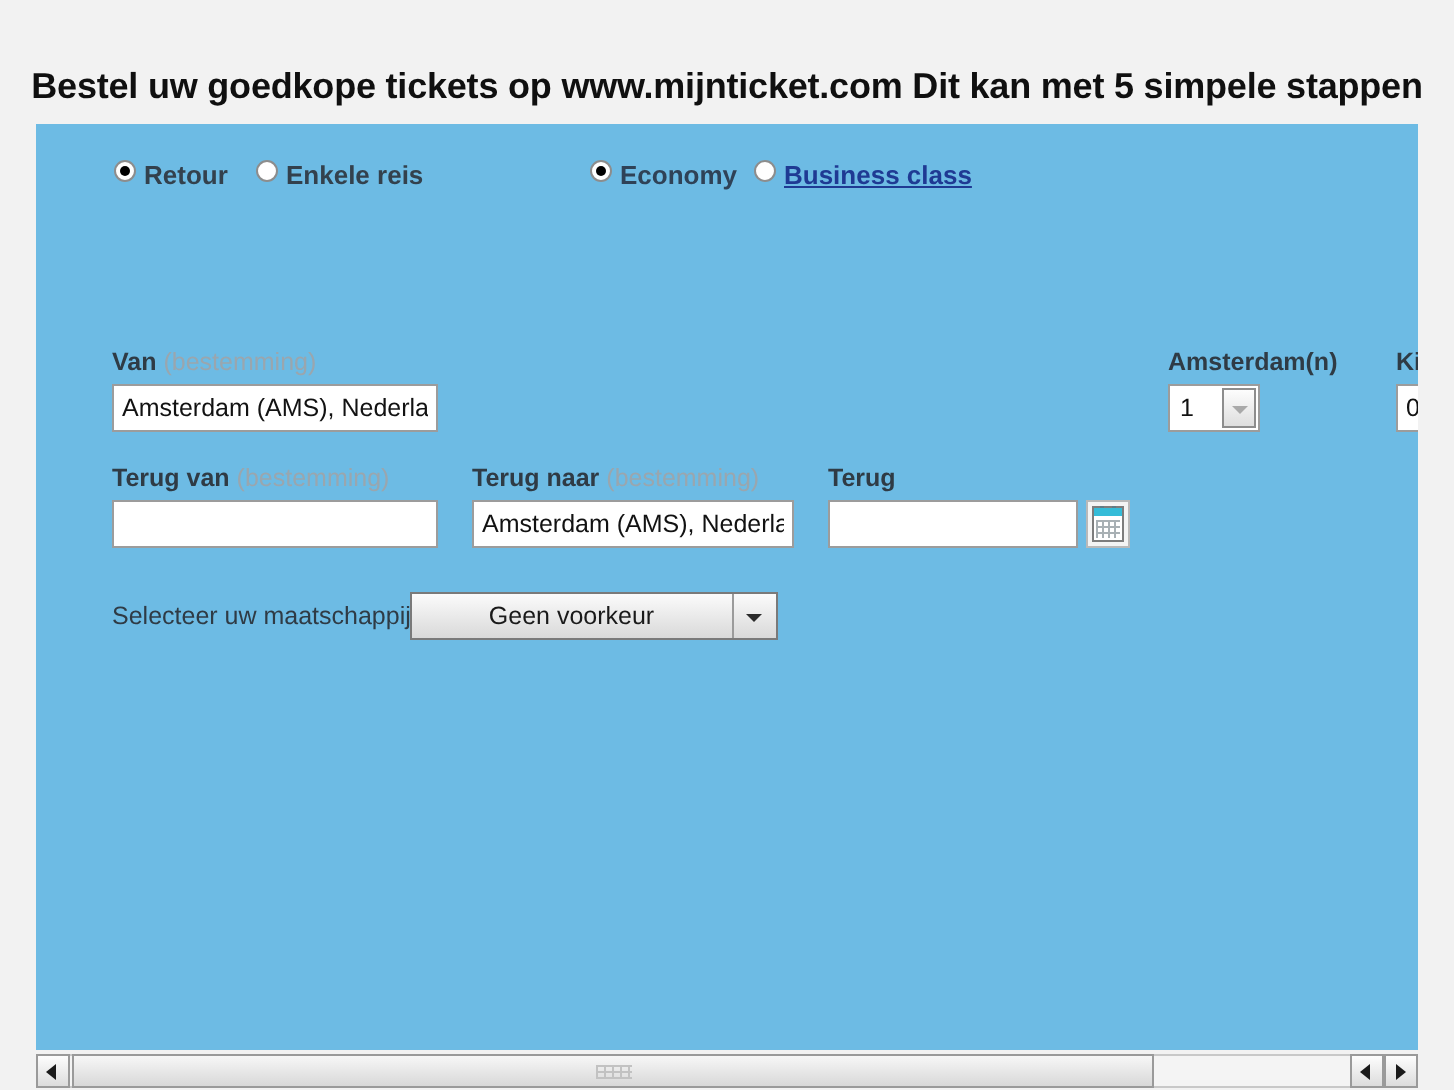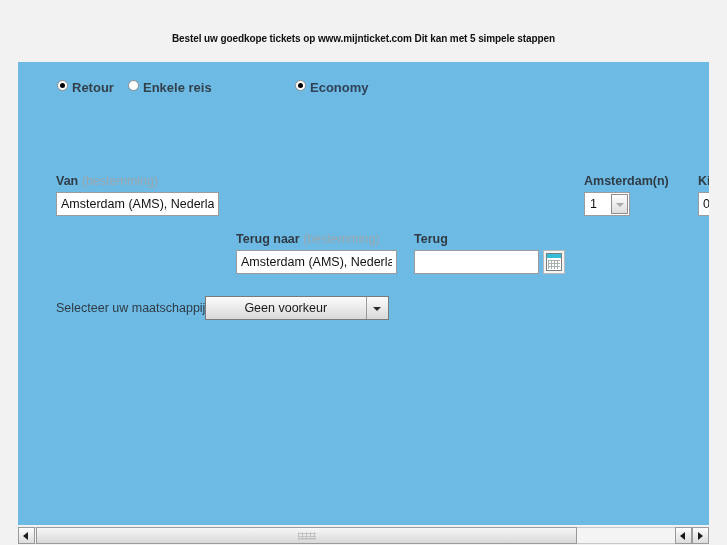--- a/index.html
+++ b/index.html
@@ -21,21 +21,21 @@
     position: absolute;
     left: 0; top: 0;
     width: 727px; height: 62px;
     background: #f2f2f2;
   }
   .header-title {
     position: absolute;
     left: 0; top: 33px;
     width: 727px;
     text-align: center;
-    font-size: 10px;
+    font-size: 18px;
     font-weight: bold;
     color: #101010;
     letter-spacing: -0.1px;
     white-space: nowrap;
   }
 
   
   .panel {
     position: absolute;
     left: 18px; top: 62px;
@@ -340,20 +340,24 @@
     <div class="radio-item" id="rb-enkele">
       <span class="radio-dot"></span>
       <span class="radio-label plain">Enkele reis</span>
     </div>
 
     <div class="radio-item" id="rb-economy">
       <span class="radio-dot checked"></span>
       <span class="radio-label economy">Economy</span>
     </div>
 
+    <div class="radio-item" id="rb-business">
+      <span class="radio-dot"></span>
+      <span class="radio-label link">Business class</span>
+    </div>
 
   </div>
 
   <div class="field" id="f-van">
     <div class="field-label">
       <span>Van</span>
       <span class="hint">(bestemming)</span>
     </div>
     <input class="text-input" id="in-van" type="text" value="Amsterdam (AMS), Nederlan" style="">
   </div>
@@ -370,20 +374,27 @@
     </div>
   </div>
 
   <div class="field" id="f-kind">
     <div class="field-label">
       <span>Kinderen</span>
     </div>
     <input class="text-input" id="in-kind" type="text" value="0" style="">
   </div>
 
+  <div class="field" id="f-terugvan">
+    <div class="field-label">
+      <span>Terug van</span>
+      <span class="hint">(bestemming)</span>
+    </div>
+    <input class="text-input" id="in-terugvan" type="text" value="" style="">
+  </div>
 
   <div class="field" id="f-terugnaar">
     <div class="field-label">
       <span>Terug naar</span>
       <span class="hint">(bestemming)</span>
     </div>
     <input class="text-input" id="in-terugnaar" type="text" value="Amsterdam (AMS), Nederlan" style="">
   </div>
 
   <div class="field" id="f-terug">

